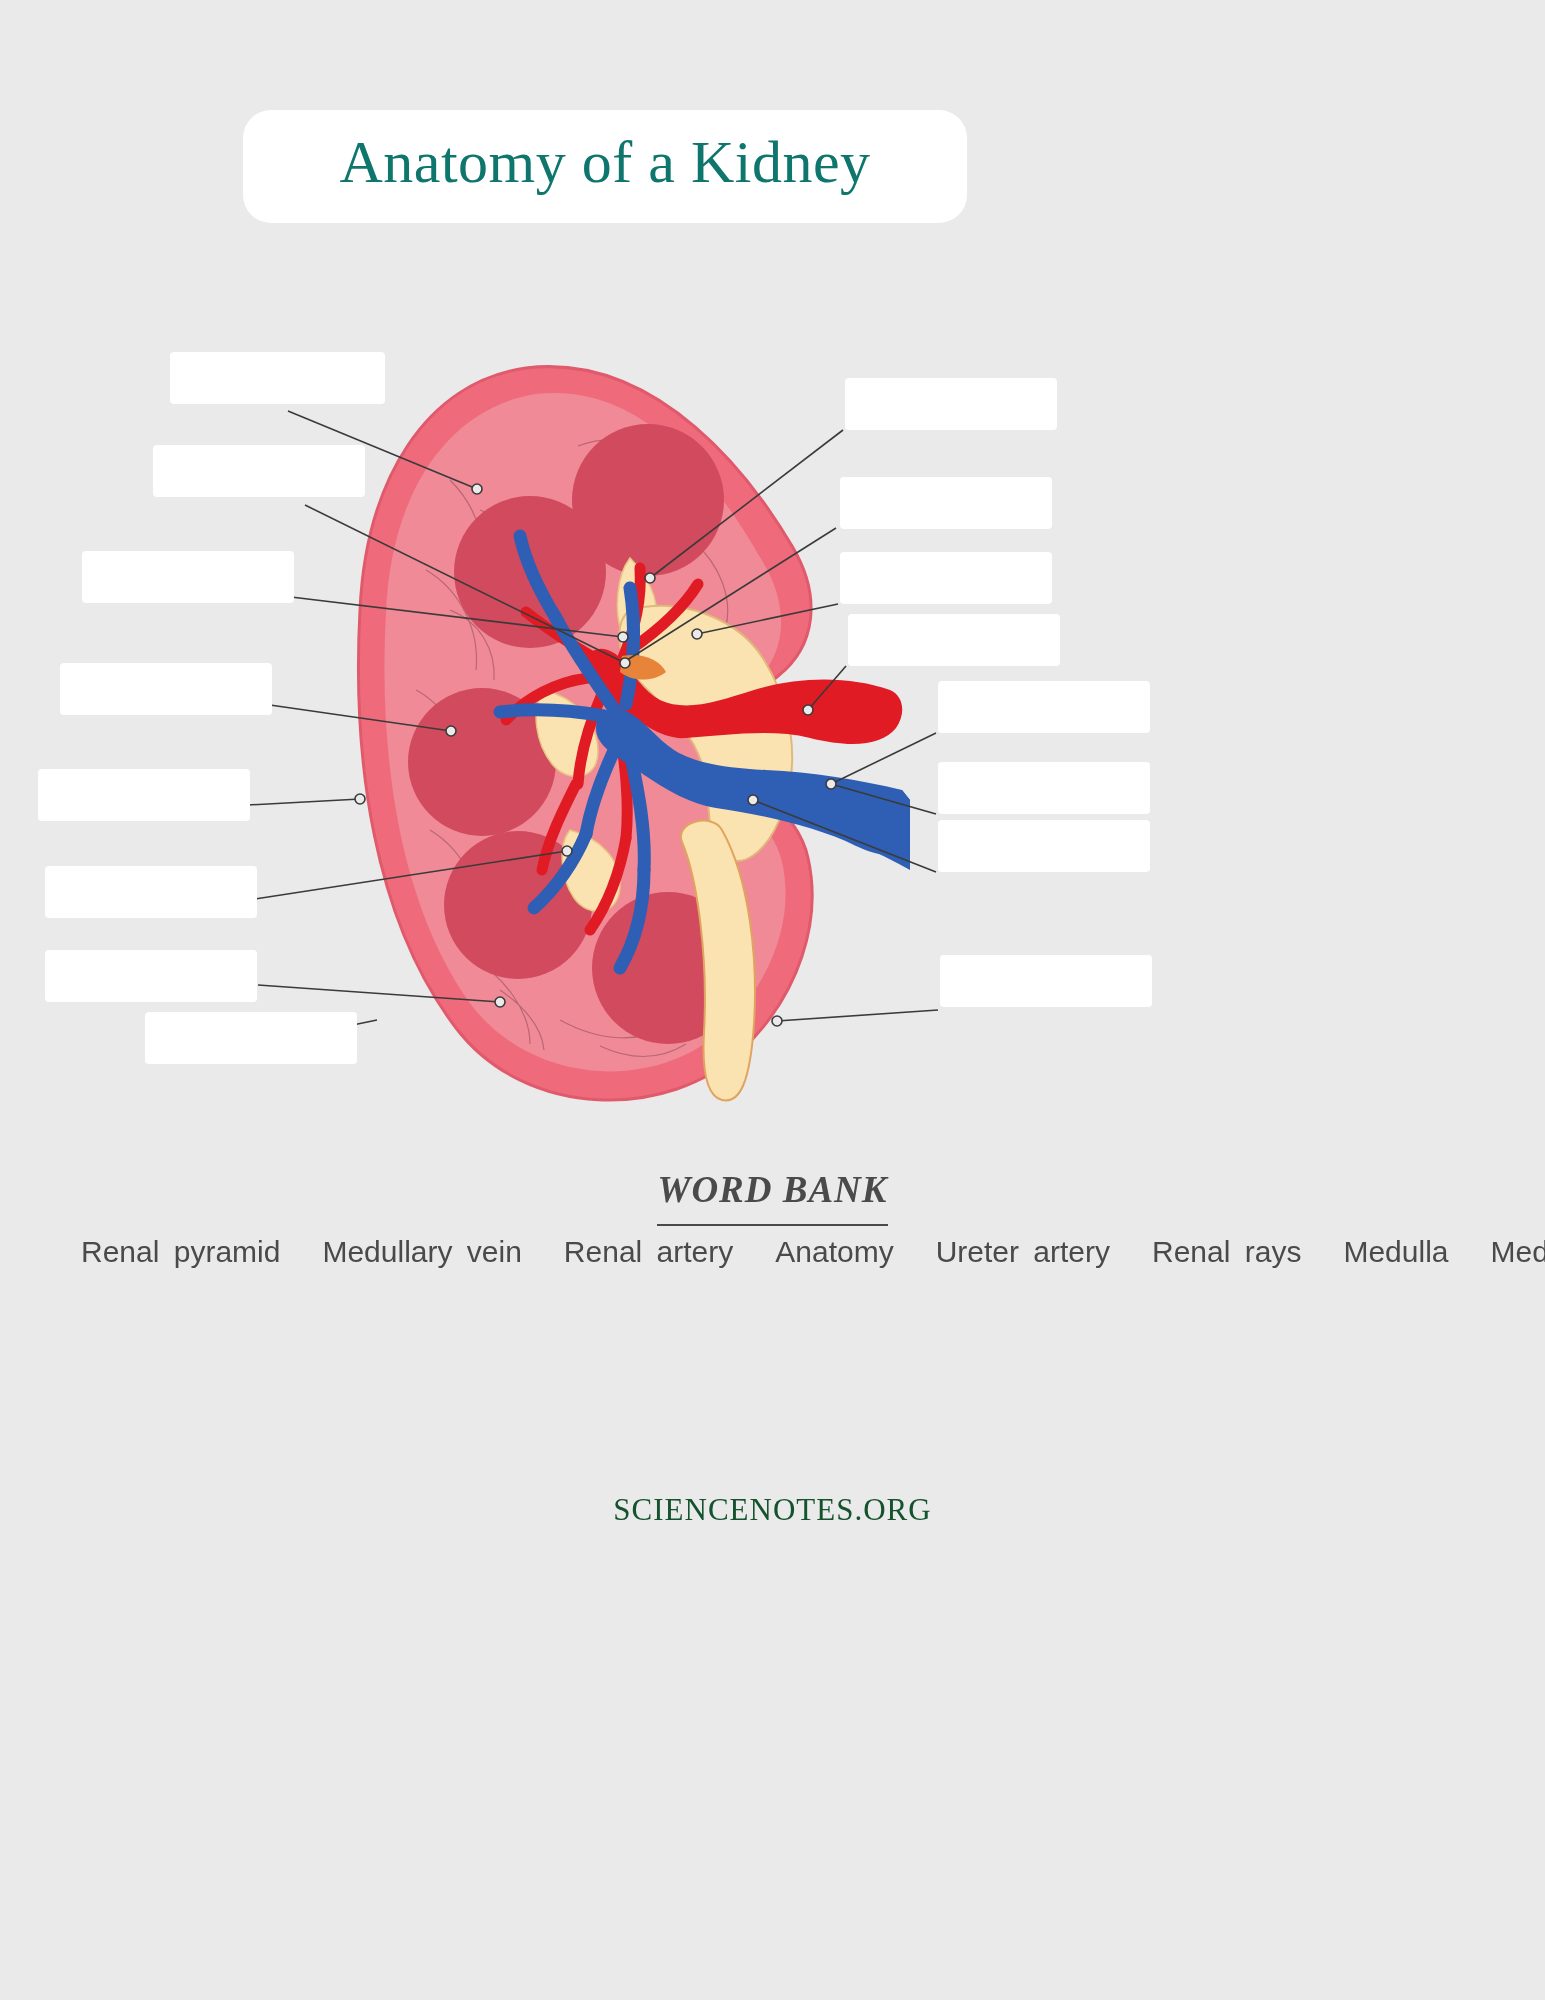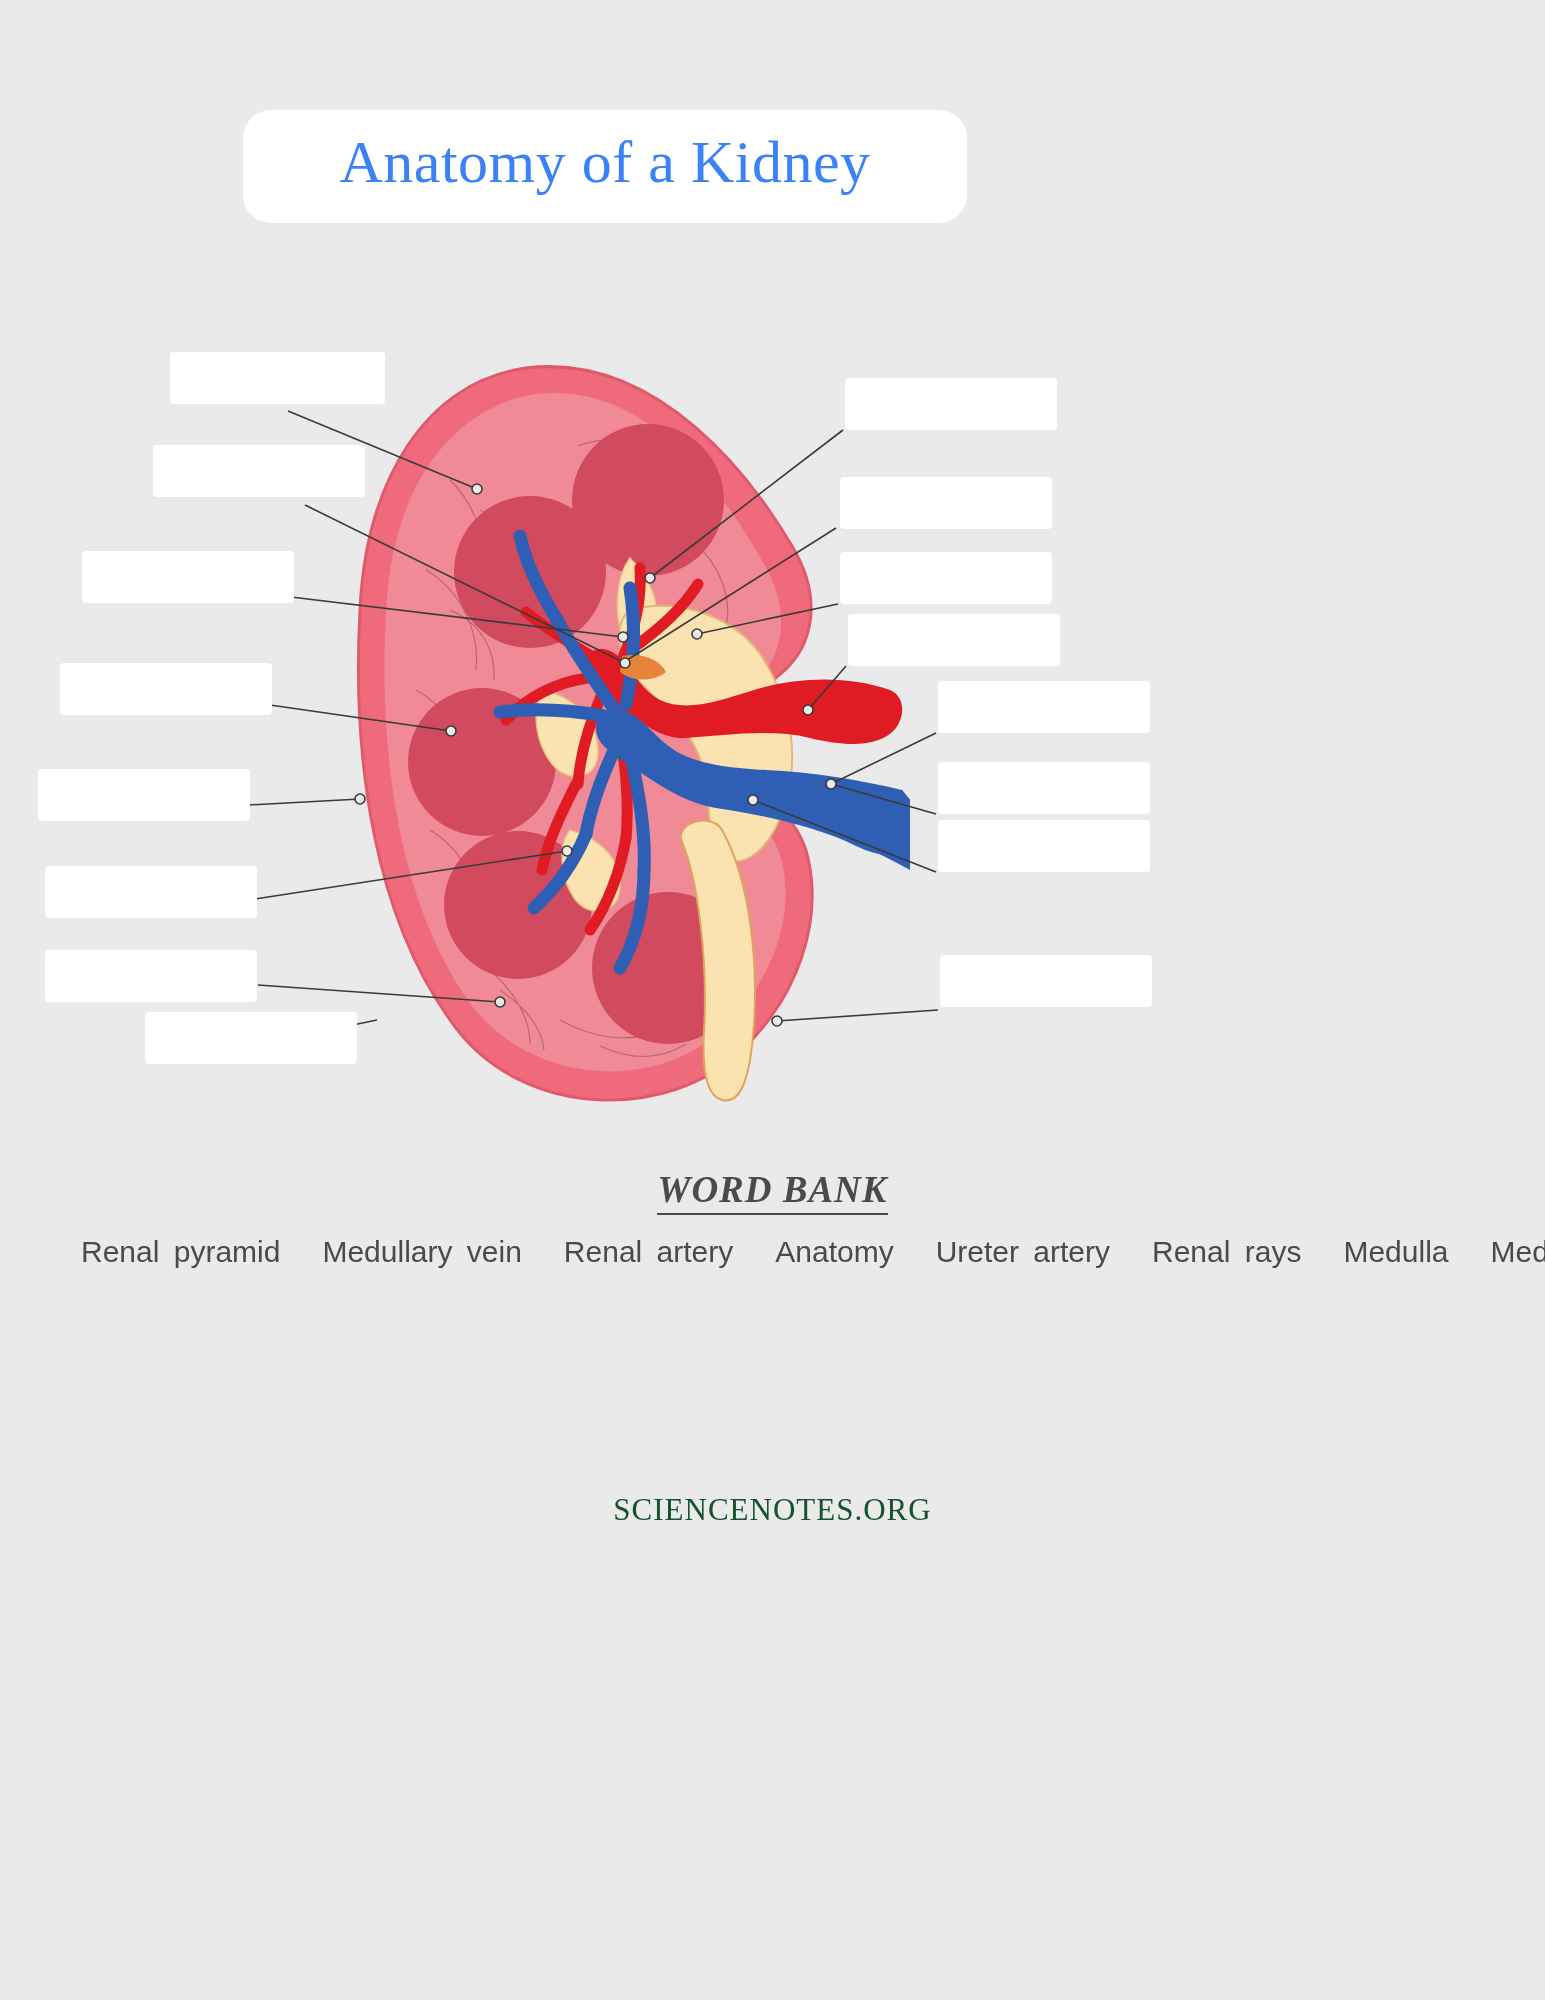--- a/index.html
+++ b/index.html
@@ -29,21 +29,21 @@
     border-radius: 28px;
   }
   .title-text {
     position: absolute;
     left: 0;
     right: 0;
     top: 18px;
     text-align: center;
     font-family: "Liberation Serif", serif;
     font-size: 60px;
-    color: #3b82f6;
+    color: #0f766e;
     letter-spacing: 0.5px;
   }
   
   .blank {
     position: absolute;
     background: #ffffff;
     border-radius: 4px;
   }
   
   .leaders {
@@ -71,21 +71,21 @@
     text-align: center;
     font-family: "Liberation Serif", serif;
     font-style: italic;
     font-weight: bold;
     font-size: 37px;
     color: #4a4a4a;
     letter-spacing: 1px;
   }
   .wordbank-title span {
     border-bottom: 2px solid #4a4a4a;
-    padding-bottom: 3px;
+    padding-bottom: 14px;
   }
   .wordbank-words {
     position: absolute;
     left: 60px;
     top: 1232px;
     width: 1425px;
     text-align: center;
     font-size: 30px;
     line-height: 39px;
     color: #4a4a4a;

